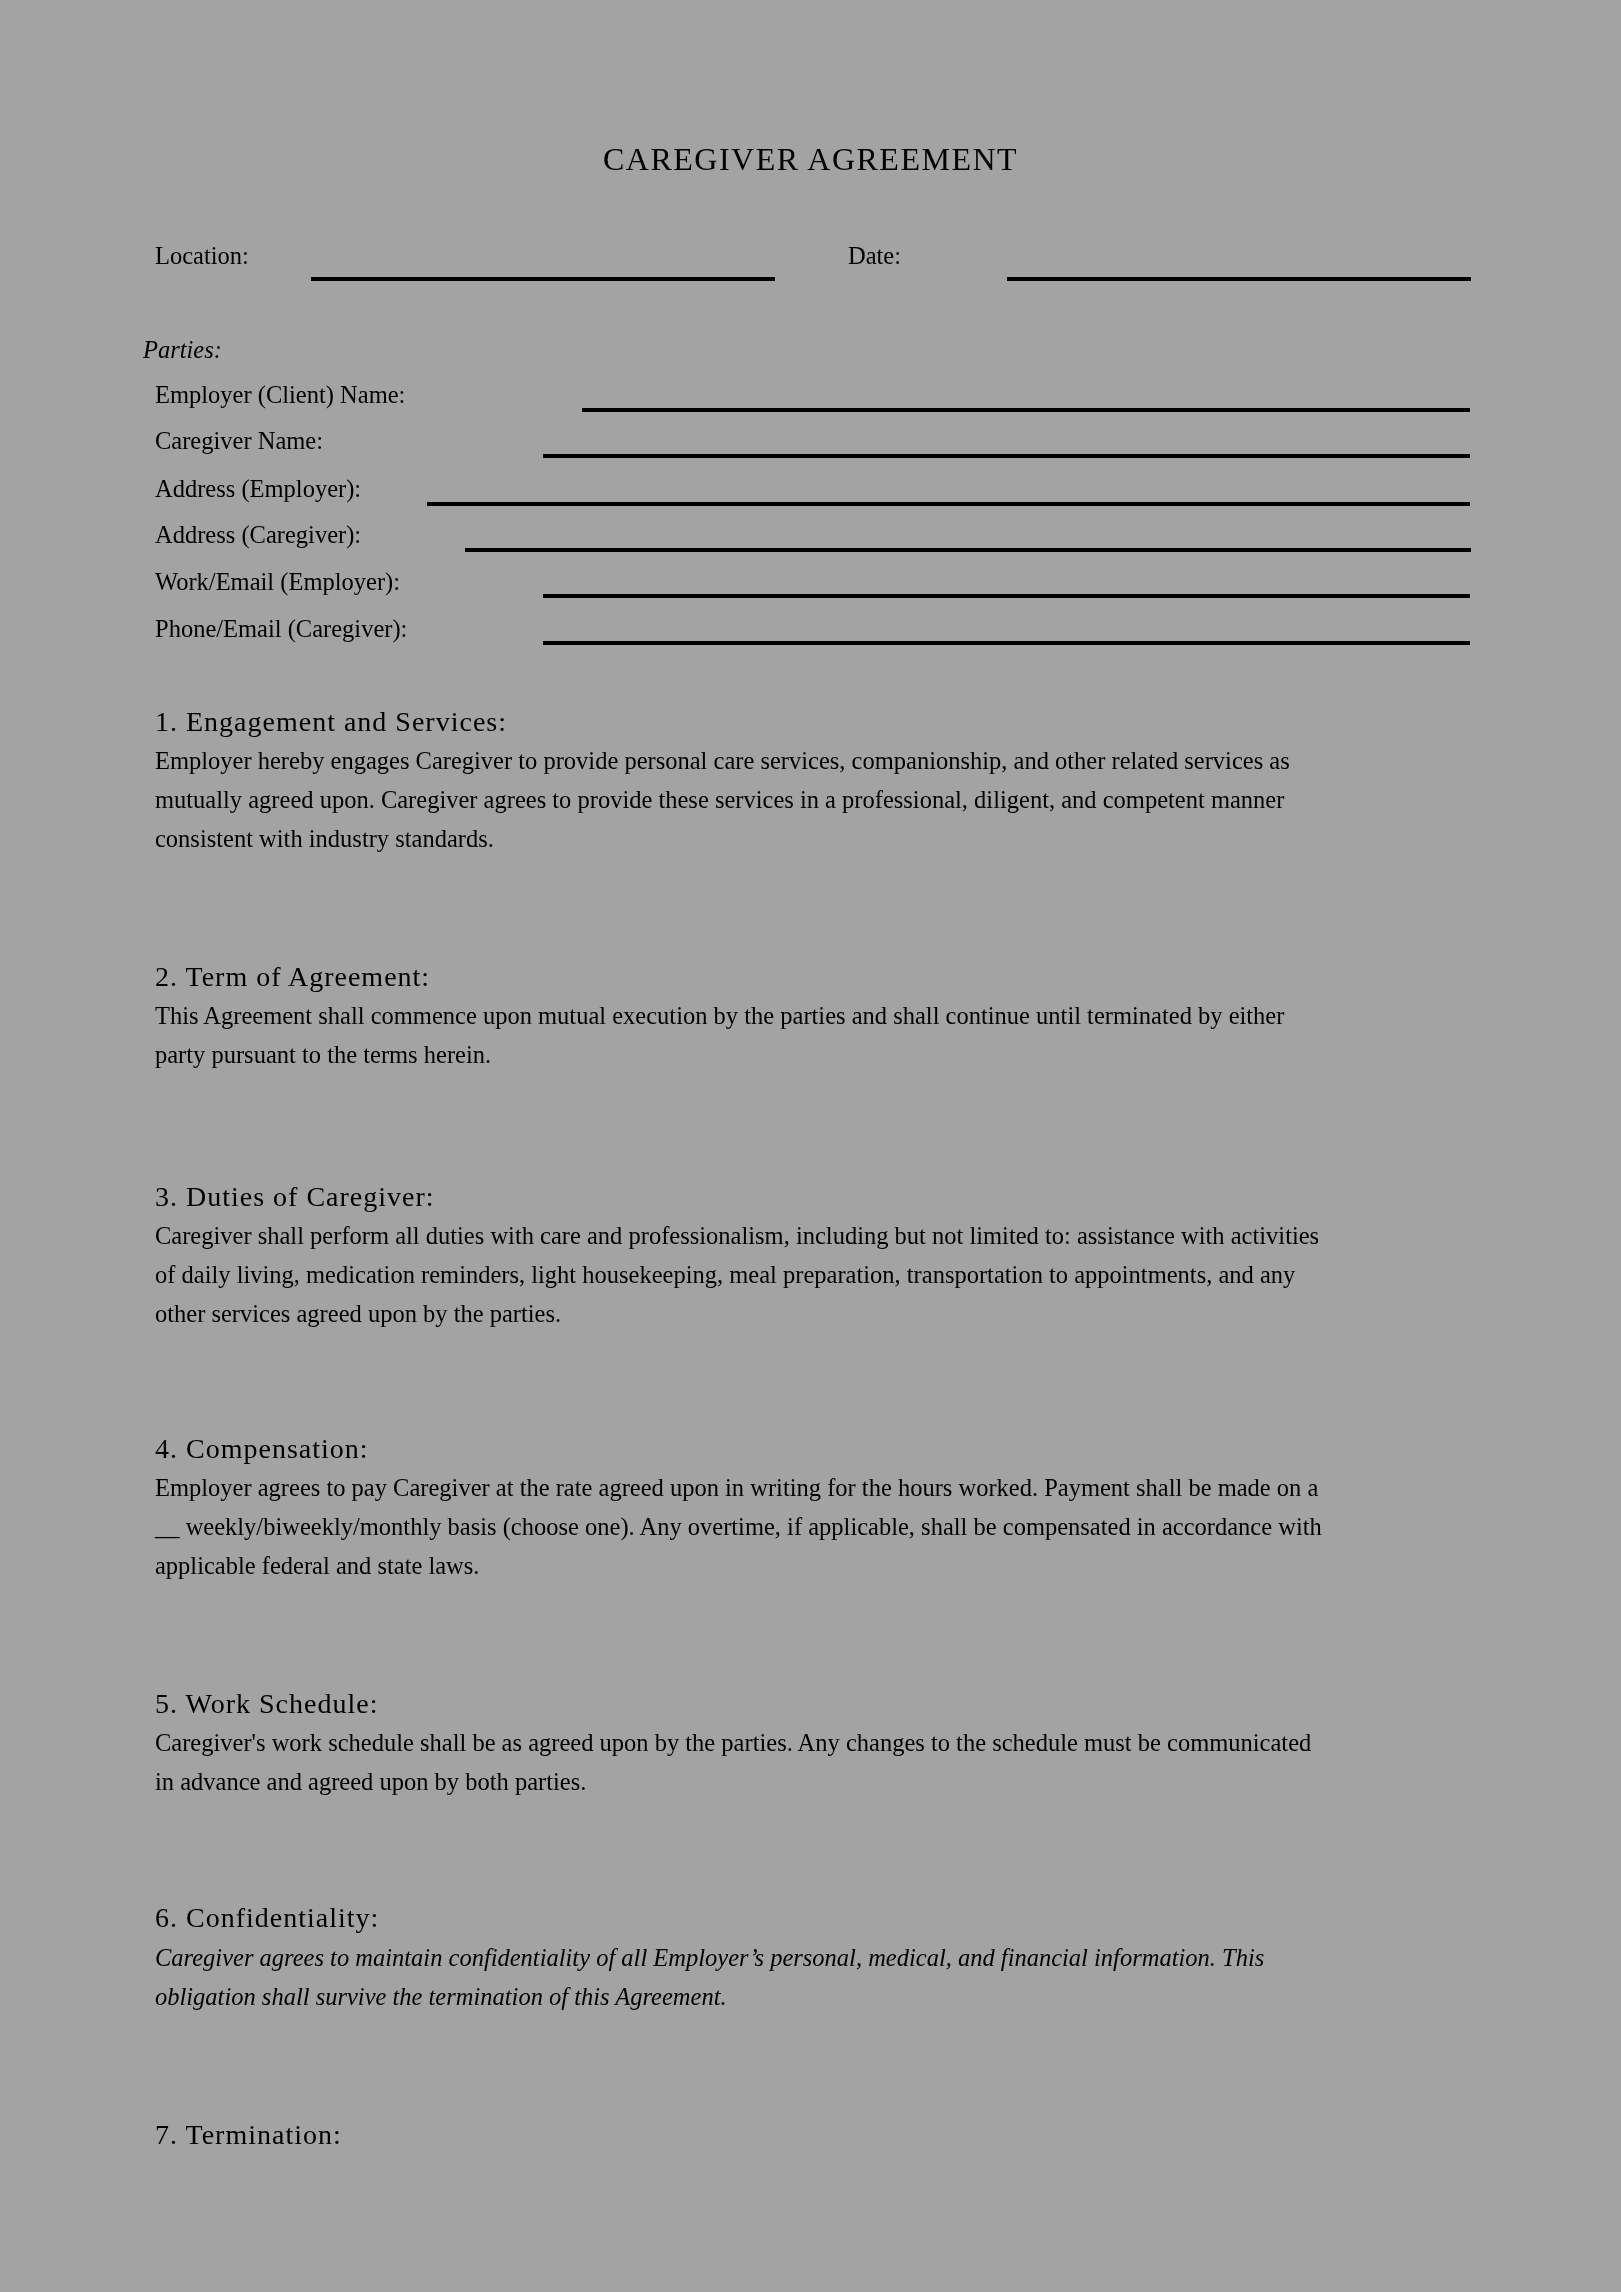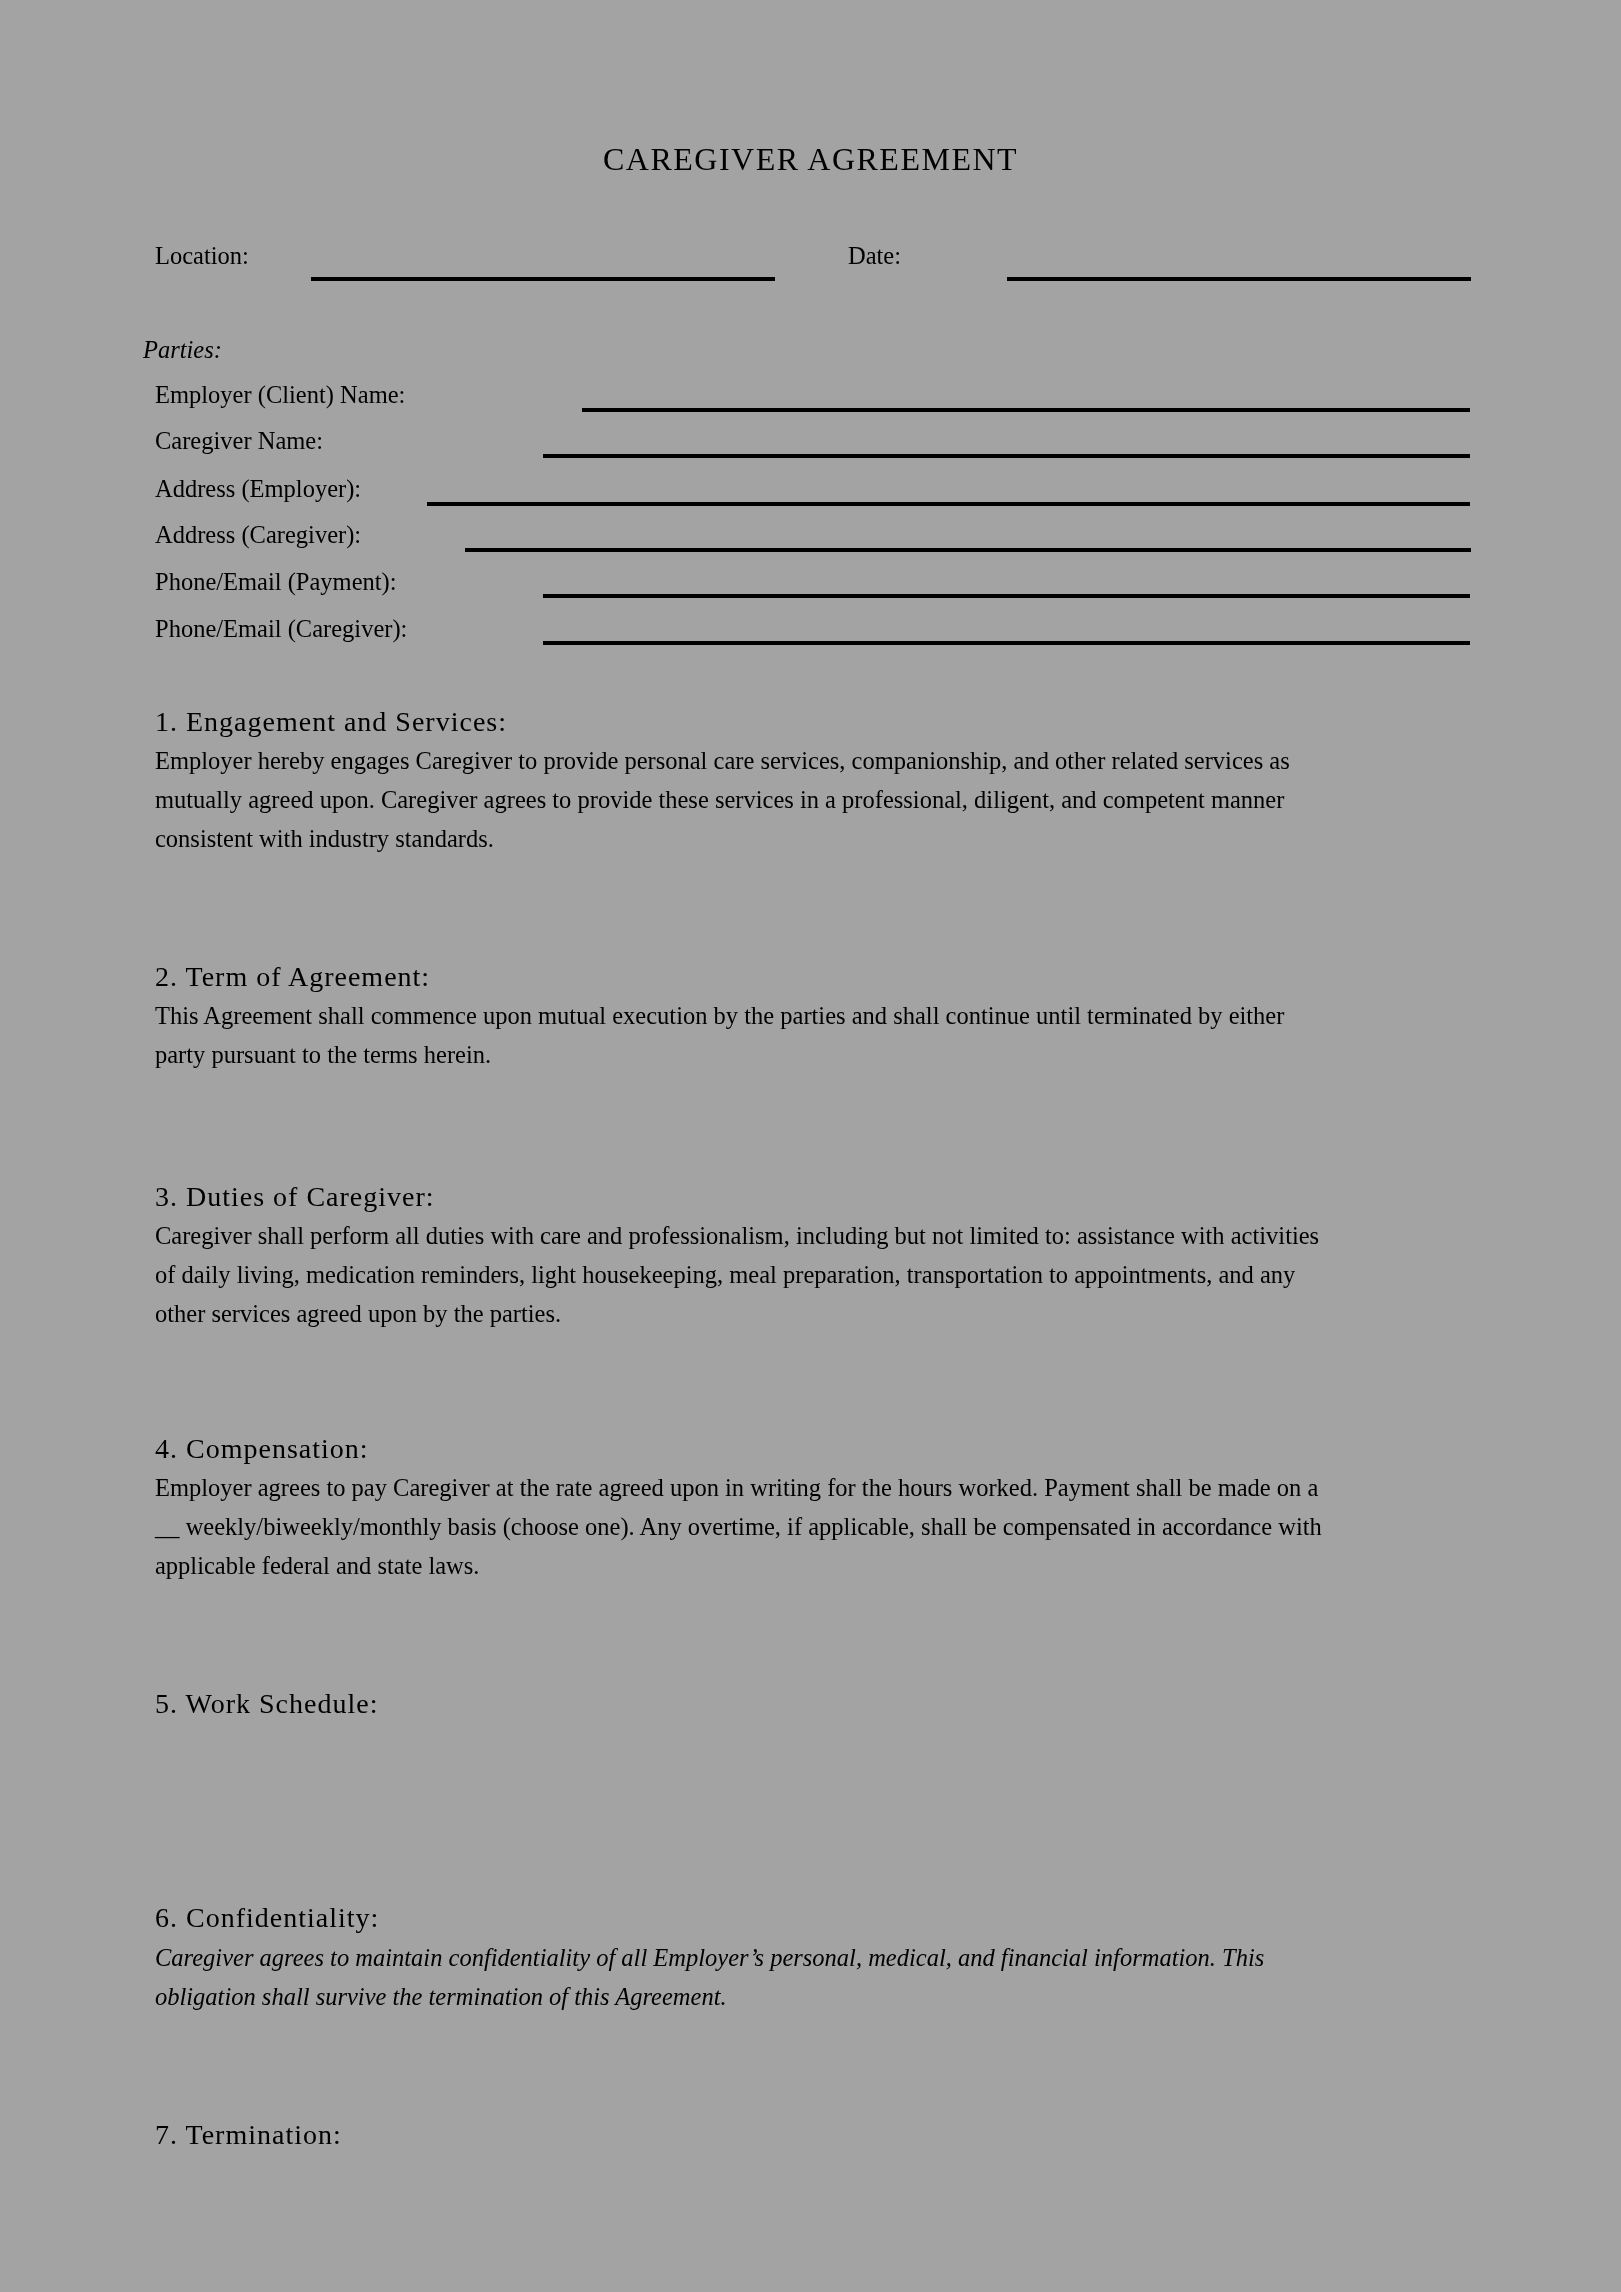--- a/index.html
+++ b/index.html
@@ -101,21 +101,21 @@
 
   <span class="label f-label-1">Caregiver Name:</span>
   <div class="fill-line f-line-1"></div>
 
   <span class="label f-label-2">Address (Employer):</span>
   <div class="fill-line f-line-2"></div>
 
   <span class="label f-label-3">Address (Caregiver):</span>
   <div class="fill-line f-line-3"></div>
 
-  <span class="label f-label-4">Phone/Email (Payment):</span>
+  <span class="label f-label-4">Work/Email (Employer):</span>
   <div class="fill-line f-line-4"></div>
 
   <span class="label f-label-5">Phone/Email (Caregiver):</span>
   <div class="fill-line f-line-5"></div>
 
   <div class="sec-heading s1-h">1. Engagement and Services:</div>
   <div class="sec-body s1-b">Employer hereby engages Caregiver to provide personal care services, companionship, and other related services as
 mutually agreed upon. Caregiver agrees to provide these services in a professional, diligent, and competent manner
 consistent with industry standards.</div>
 
@@ -127,20 +127,22 @@
   <div class="sec-body s3-b">Caregiver shall perform all duties with care and professionalism, including but not limited to: assistance with activities
 of daily living, medication reminders, light housekeeping, meal preparation, transportation to appointments, and any
 other services agreed upon by the parties.</div>
 
   <div class="sec-heading s4-h">4. Compensation:</div>
   <div class="sec-body s4-b">Employer agrees to pay Caregiver at the rate agreed upon in writing for the hours worked. Payment shall be made on a
 __ weekly/biweekly/monthly basis (choose one). Any overtime, if applicable, shall be compensated in accordance with
 applicable federal and state laws.</div>
 
   <div class="sec-heading s5-h">5. Work Schedule:</div>
+  <div class="sec-body s5-b">Caregiver's work schedule shall be as agreed upon by the parties. Any changes to the schedule must be communicated
+in advance and agreed upon by both parties.</div>
 
   <div class="sec-heading s6-h">6. Confidentiality:</div>
   <div class="sec-body s6-b">Caregiver agrees to maintain confidentiality of all Employer’s personal, medical, and financial information. This
 obligation shall survive the termination of this Agreement.</div>
 
   <div class="sec-heading s7-h">7. Termination:</div>
 
 </div>
 
 

